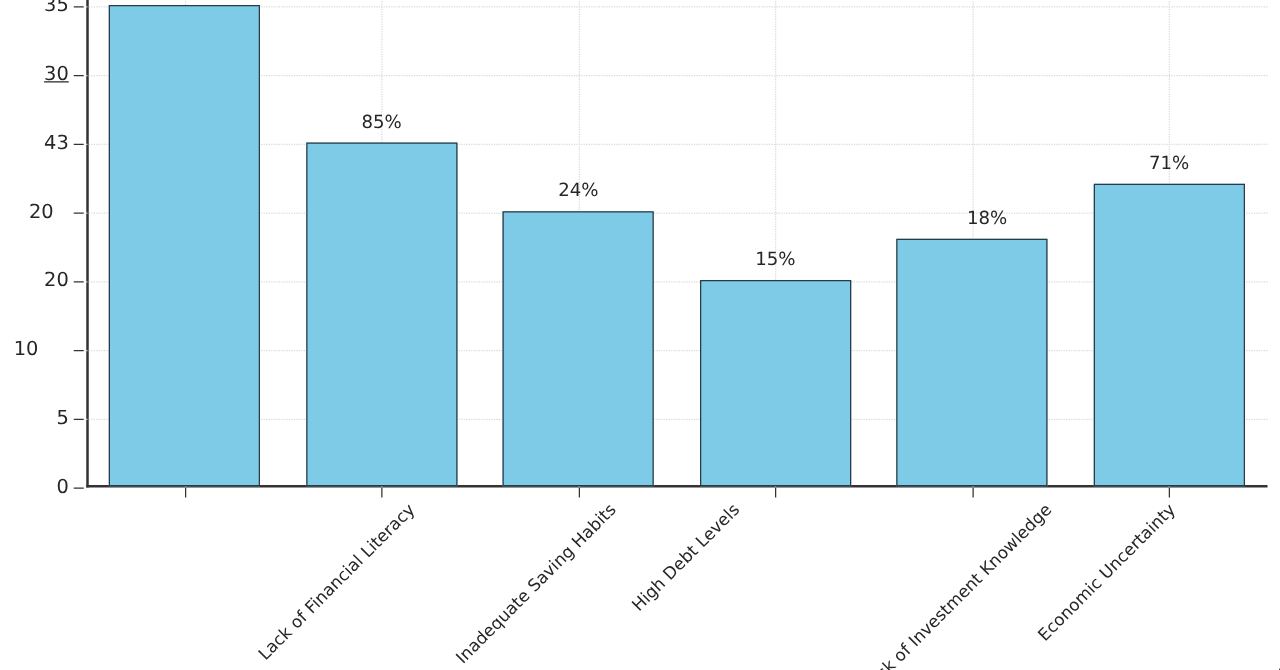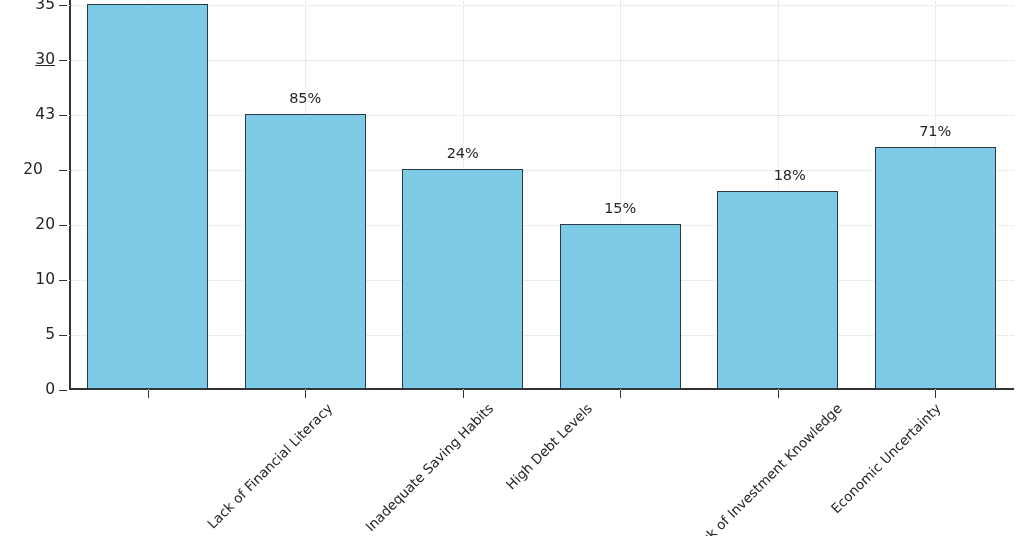--- a/index.html
+++ b/index.html
@@ -161,21 +161,21 @@
         <div class="gridline-v" style="left: 551.25px;"></div>
         <div class="gridline-v" style="left: 708.75px;"></div>
         <div class="gridline-v" style="left: 866.25px;"></div>
       </div>
     <div id="yticks">
         <div class="ytick" style="top: 440px;"></div>
         <div class="ytick-label" style="right: auto; left: -58px; width: 44px; text-align: right; top: 430px;">0</div>
         <div class="ytick" style="top: 385px;"></div>
         <div class="ytick-label" style="right: auto; left: -58px; width: 44px; text-align: right; top: 375px;">5</div>
         <div class="ytick" style="top: 330px;"></div>
-        <div class="ytick-label" style="right: auto; left: -58px; width: 44px; text-align: right; top: 320px;">10</div>
+        <div class="ytick-label" style="right: auto; left: -58px; width: 44px; text-align: left; top: 320px;">10</div>
         <div class="ytick" style="top: 275px;"></div>
         <div class="ytick-label" style="right: auto; left: -58px; width: 44px; text-align: right; top: 265px;">20</div>
         <div class="ytick" style="top: 220px;"></div>
         <div class="ytick-label" style="right: auto; left: -58px; width: 44px; text-align: center; top: 210px;">20</div>
         <div class="ytick" style="top: 165px;"></div>
         <div class="ytick-label" style="right: auto; left: -58px; width: 44px; text-align: right; top: 155px;">43</div>
         <div class="ytick" style="top: 110px;"></div>
         <div class="ytick-label" style="right: auto; left: -58px; width: 44px; text-align: right; top: 100px; text-decoration: underline;">30</div>
         <div class="ytick" style="top: 55px;"></div>
         <div class="ytick-label" style="right: auto; left: -58px; width: 44px; text-align: right; top: 45px;">35</div>

